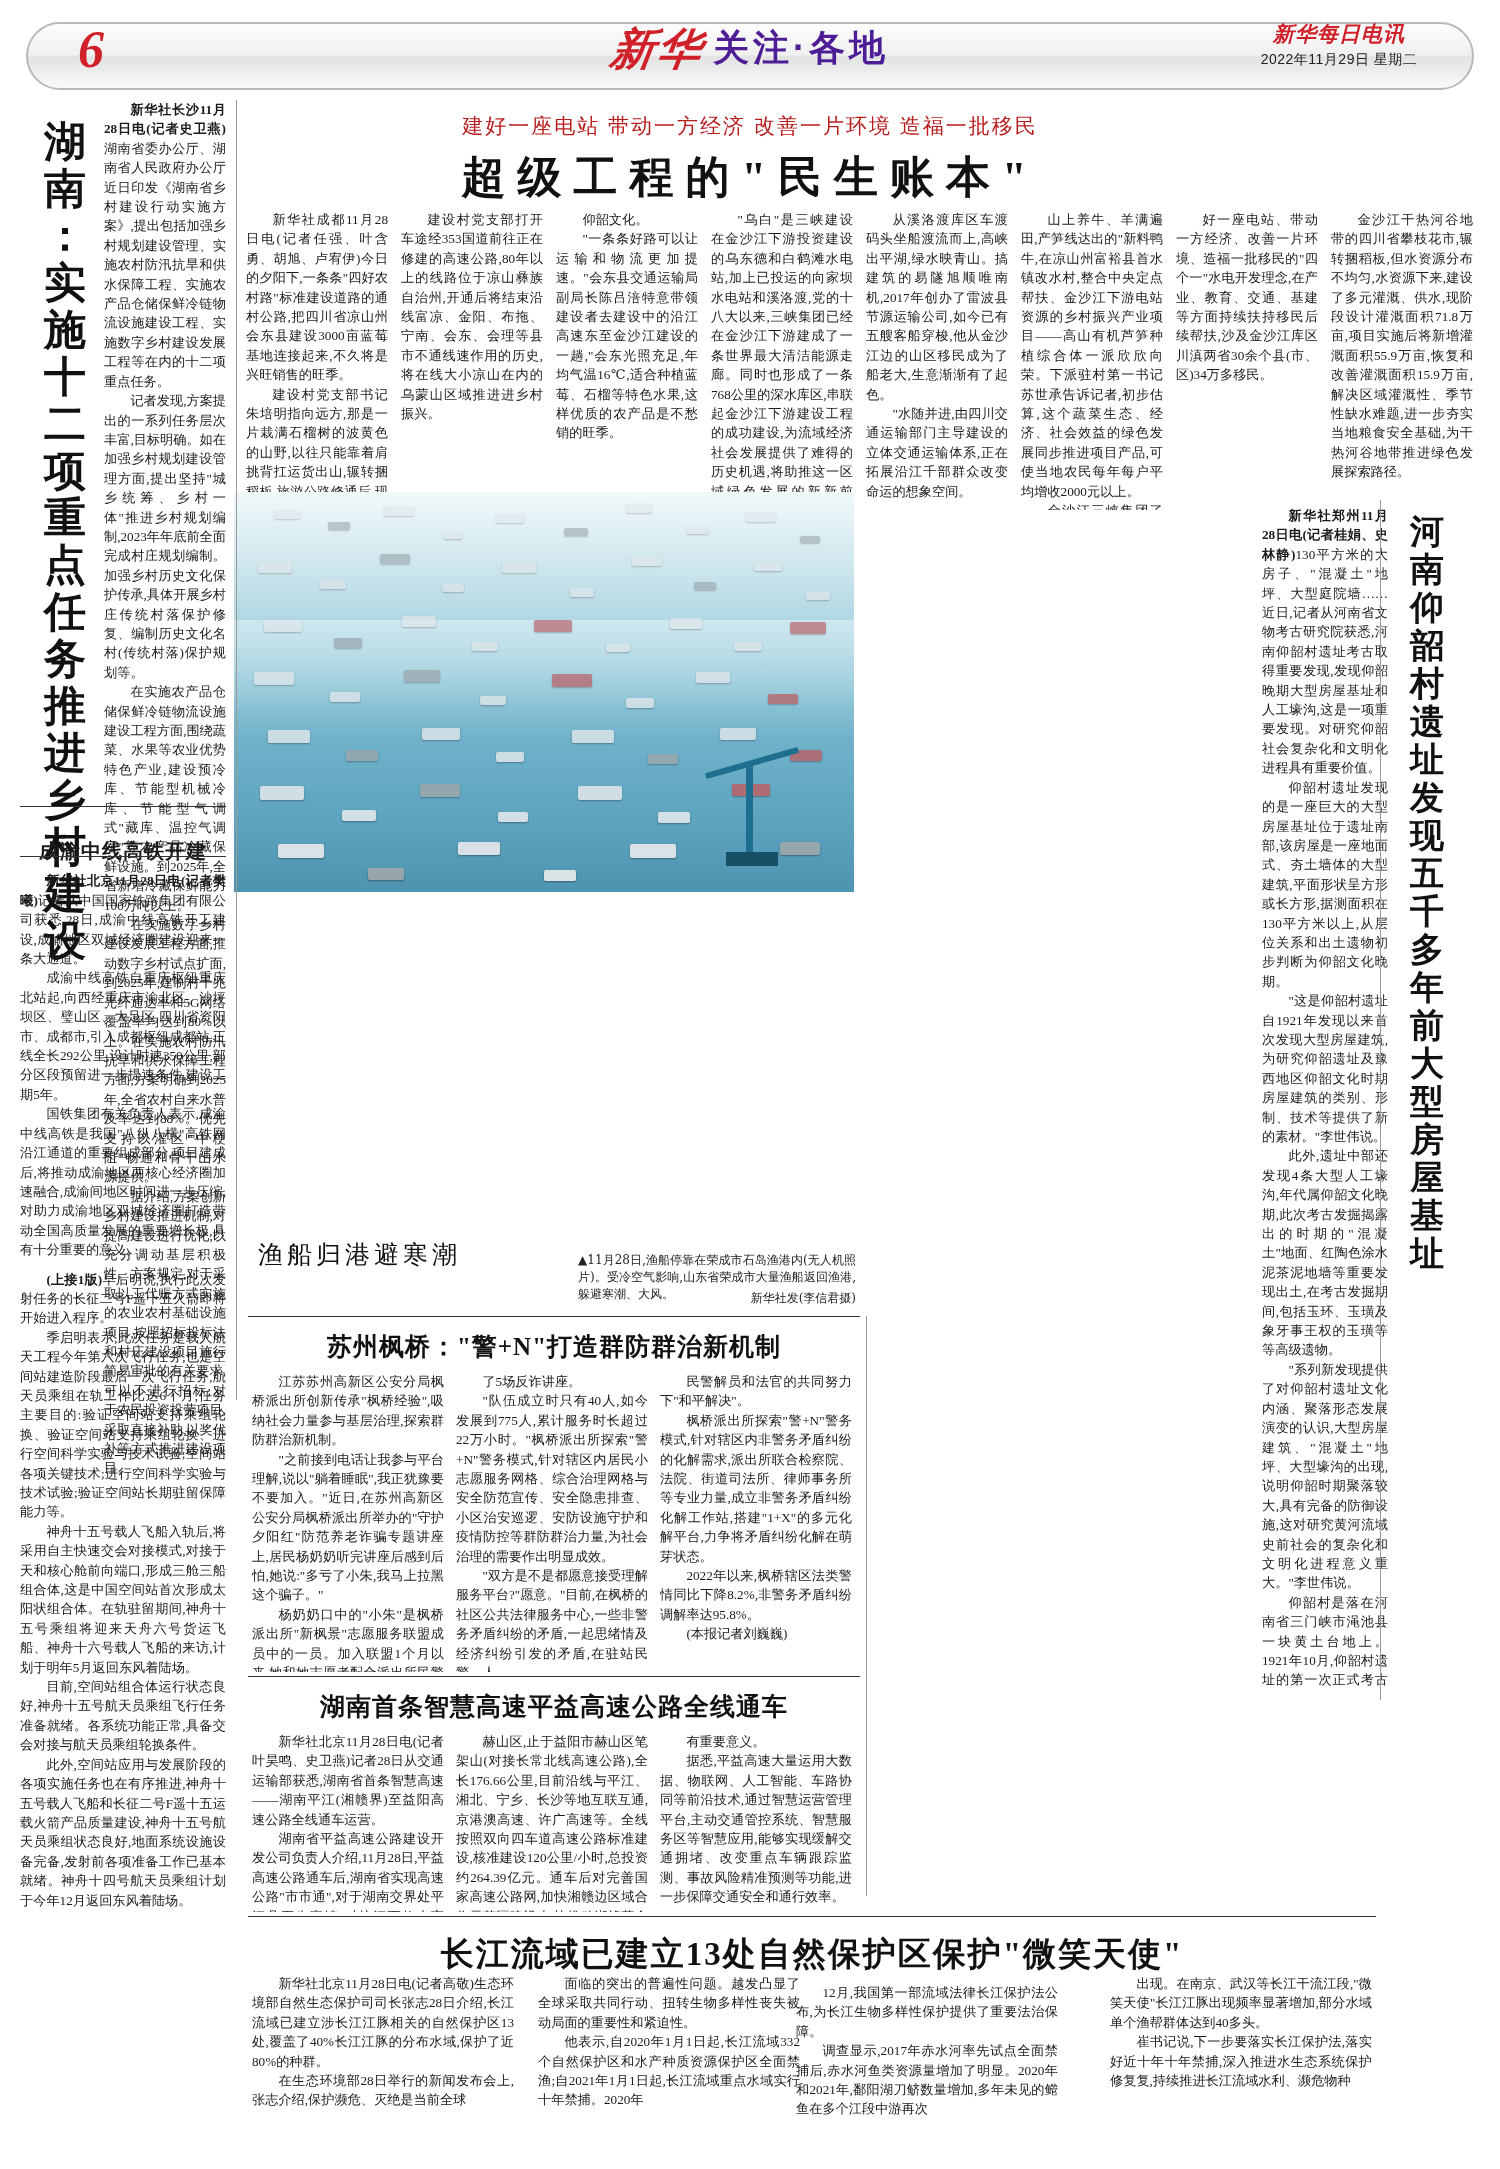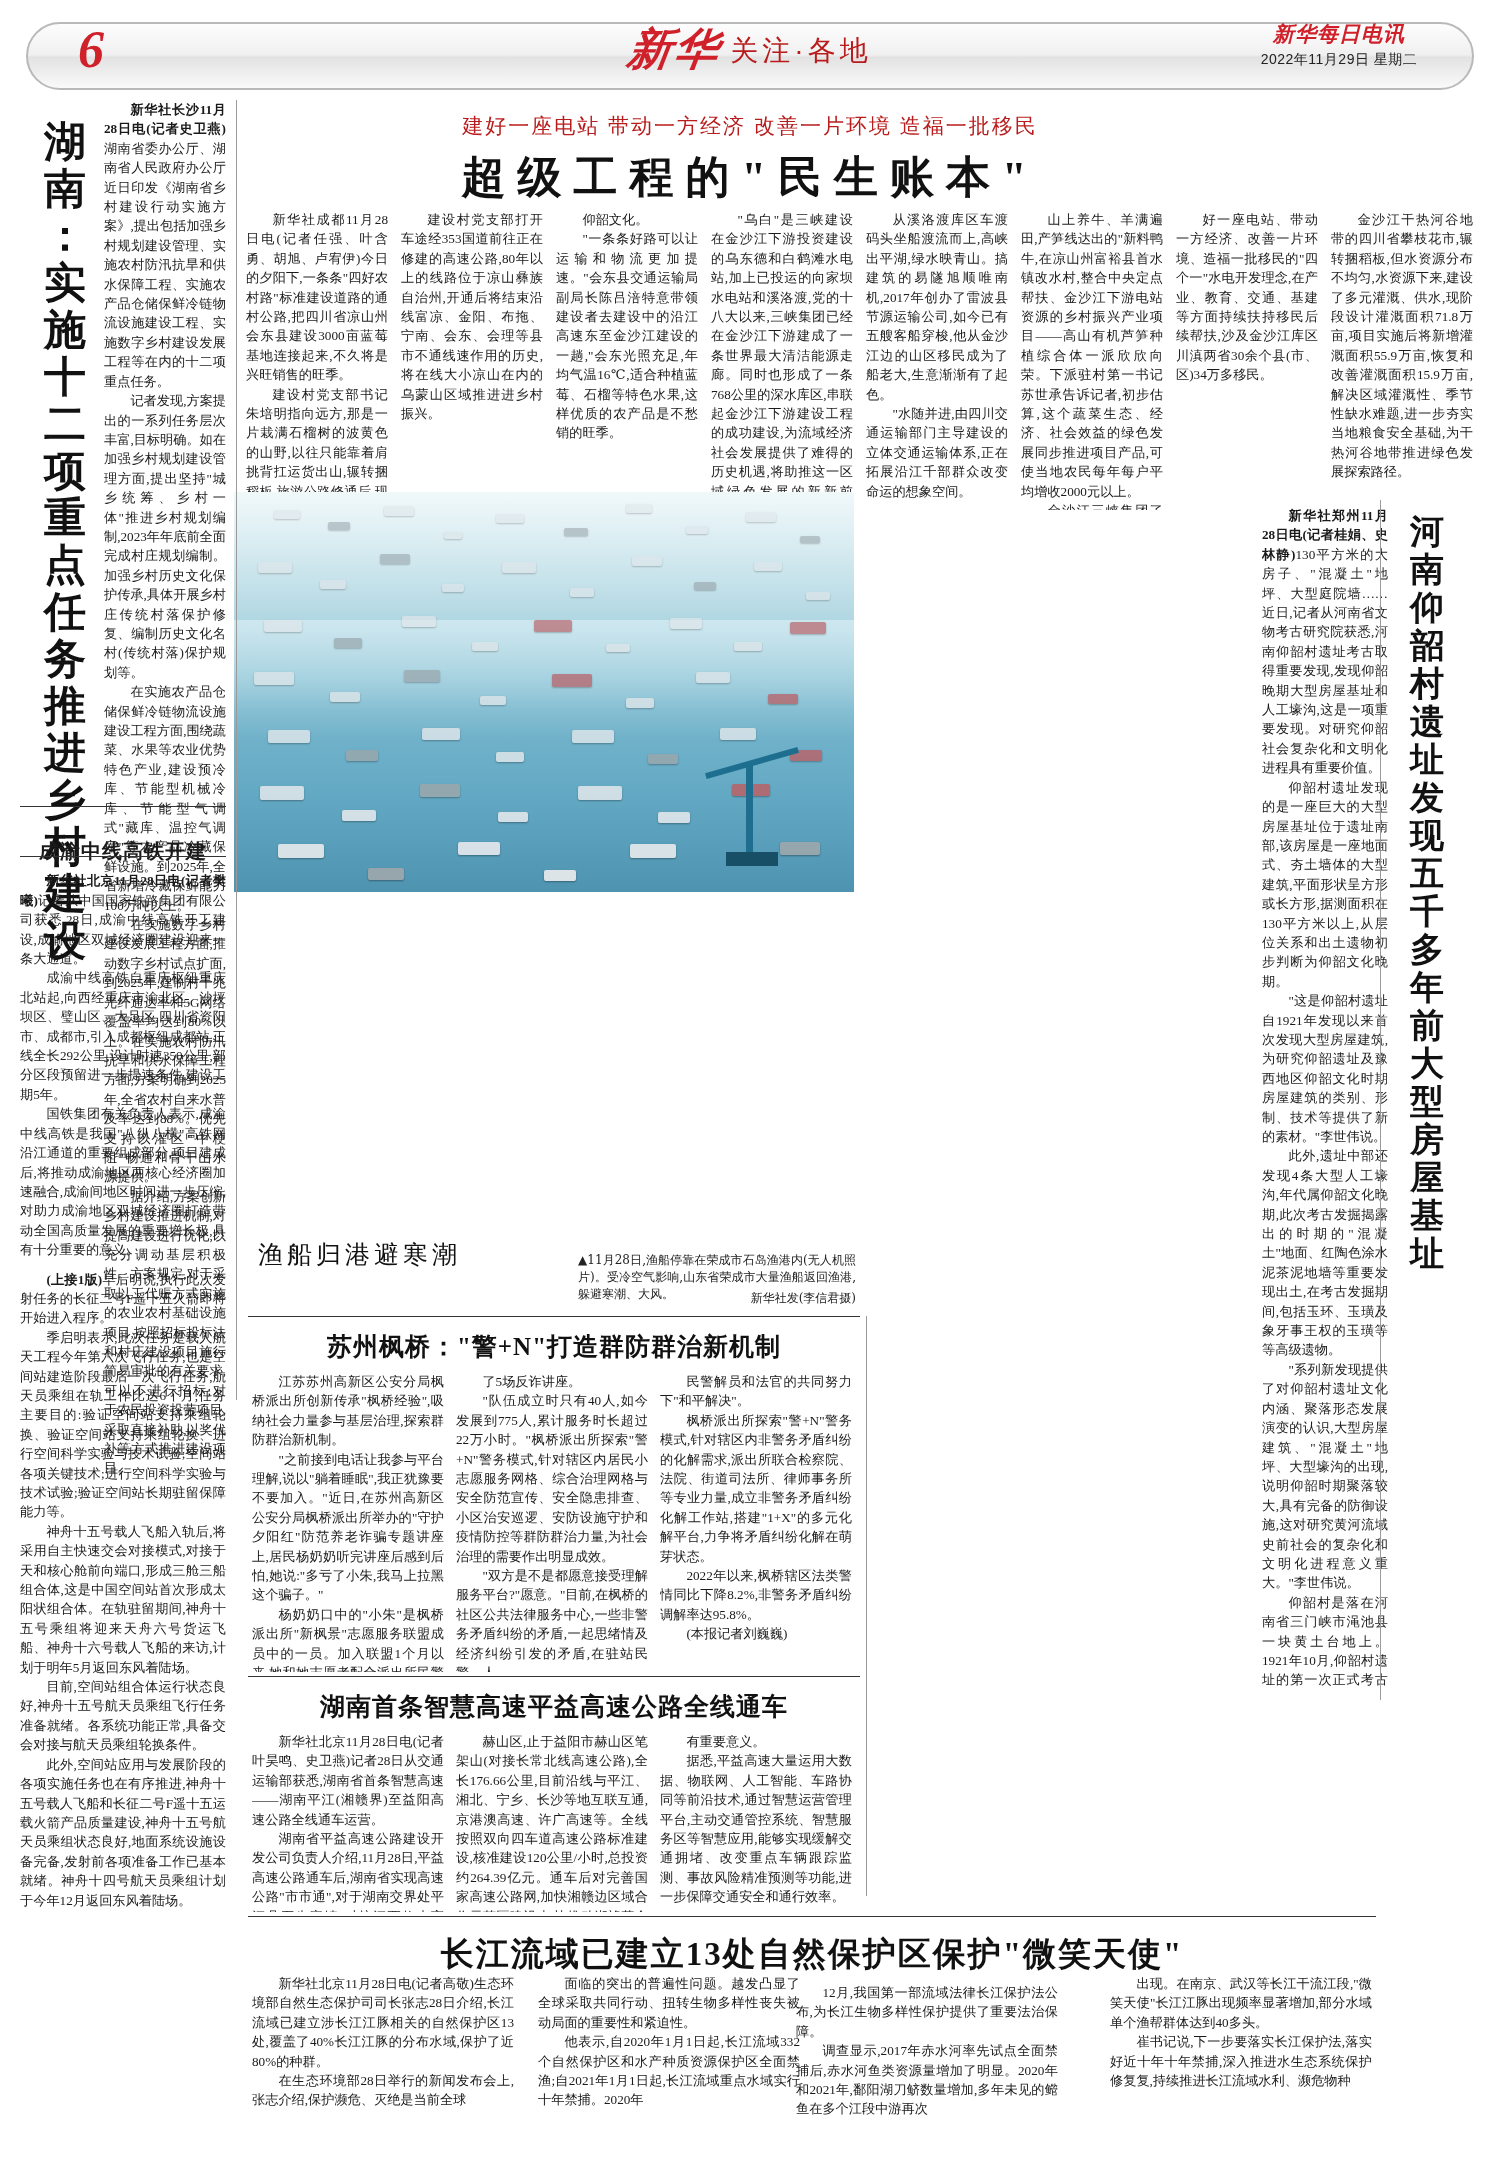--- a/index.html
+++ b/index.html
@@ -10,21 +10,21 @@
   .masthead{position:absolute;left:26px;top:22px;width:1448px;height:68px;
     border:2px solid #b9b9b9;border-radius:34px;
     background:linear-gradient(180deg,#fdfdfd 0%,#f0f0f0 48%,#e2e2e2 52%,#fafafa 100%);
     box-sizing:border-box;}
   .folio{position:absolute;left:78px;top:24px;font-size:52px;color:#d0202a;
     font-family:"Liberation Serif",serif;font-weight:bold;font-style:italic;line-height:1;}
   .mast-center{position:absolute;left:0;top:20px;width:1500px;text-align:center;}
   .mast-xinhua{display:inline-block;font-size:44px;color:#d0202a;font-weight:bold;
     font-family:"DejaVu Serif",serif;font-style:italic;letter-spacing:2px;
     transform:skewX(-8deg);}
-  .mast-sub{display:inline-block;font-size:28px;color:#b91c1c;font-weight:normal;
+  .mast-sub{display:inline-block;font-size:36px;color:#4c1d95;font-weight:bold;
     font-family:"Liberation Sans",sans-serif;letter-spacing:4px;margin-left:10px;
     vertical-align:4px;}
   .mast-right{position:absolute;right:46px;top:20px;text-align:center;width:230px;}
   .mast-right .brand{font-size:21px;color:#d0202a;font-weight:bold;letter-spacing:1px;
     font-family:"DejaVu Serif",serif;font-style:italic;}
   .mast-right .date{font-size:14px;color:#222;font-family:"Liberation Sans",sans-serif;
     margin-top:3px;letter-spacing:.5px;}
 
   
   .col-text{font-size:13.2px;line-height:19.4px;text-align:justify;

